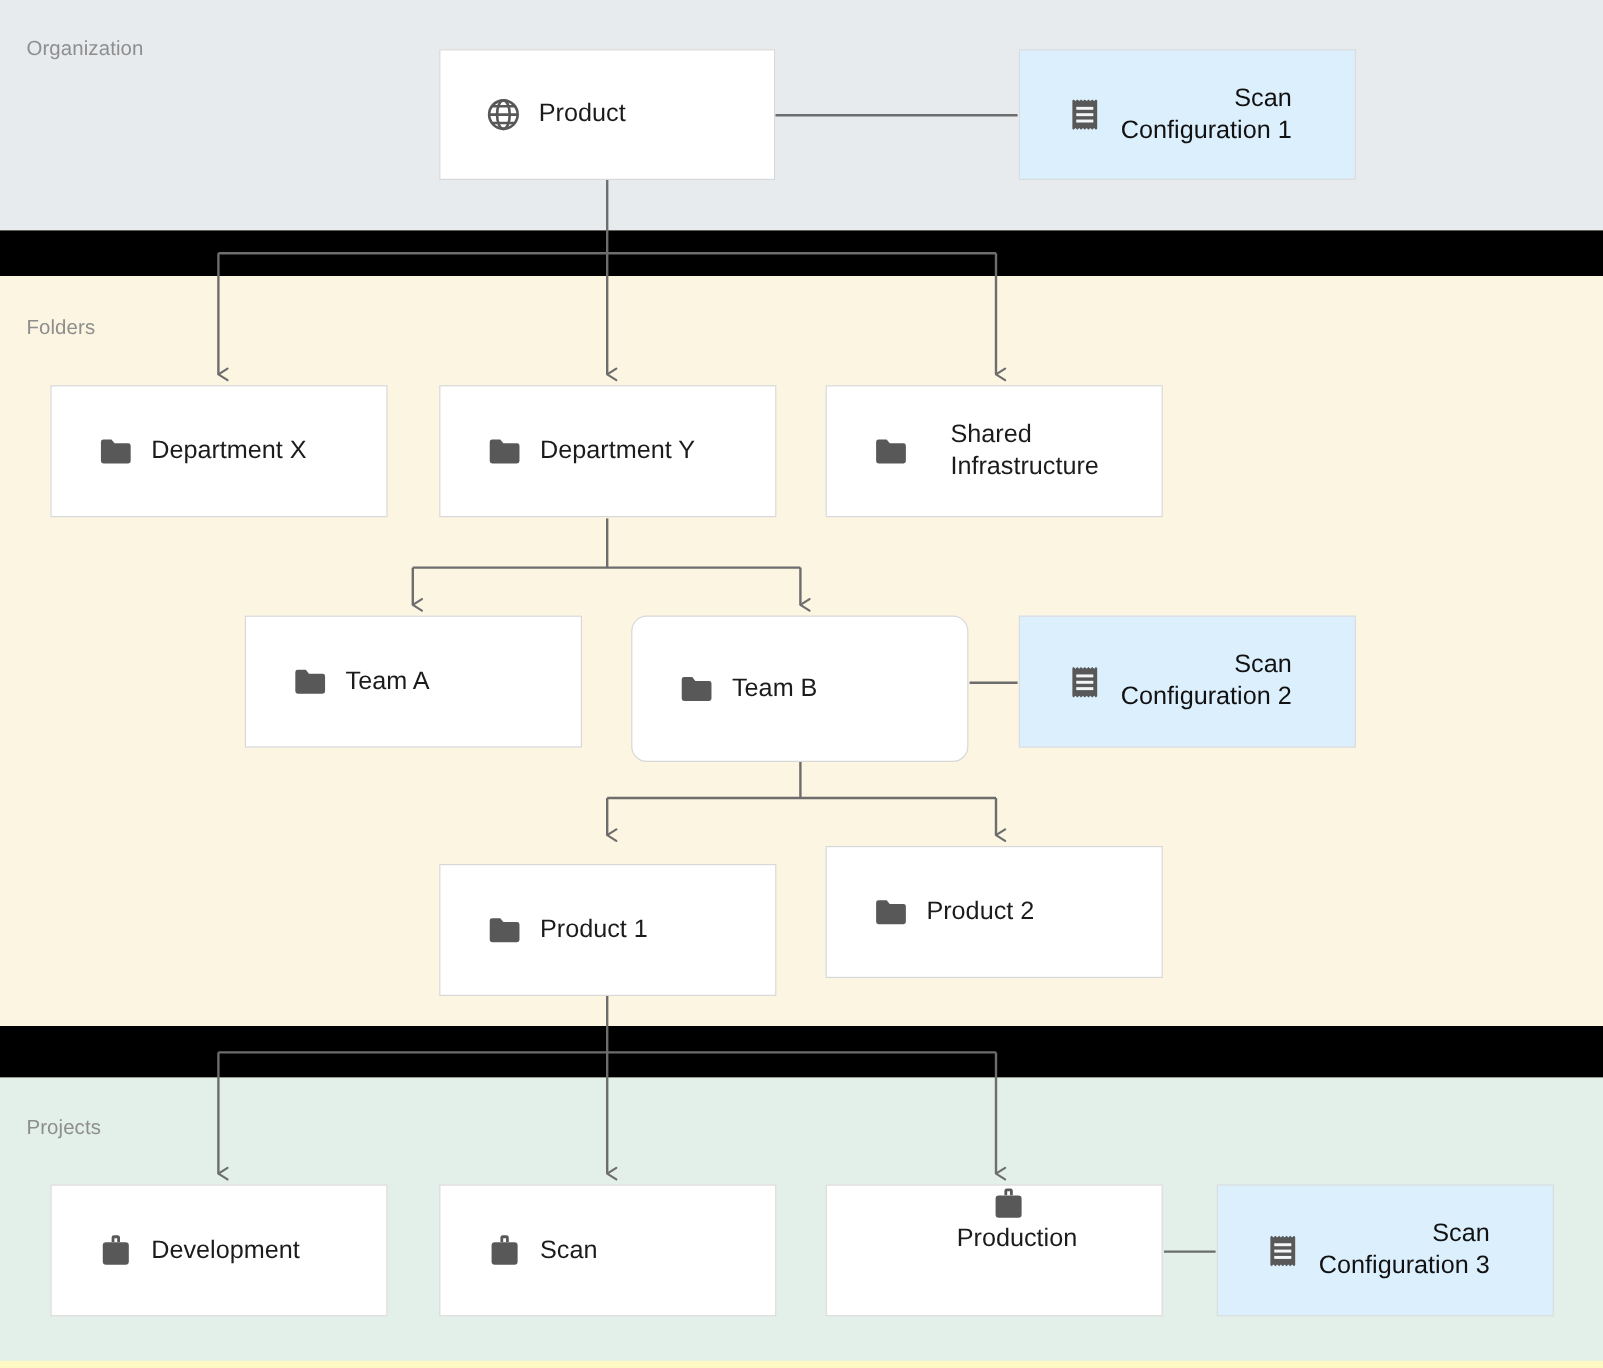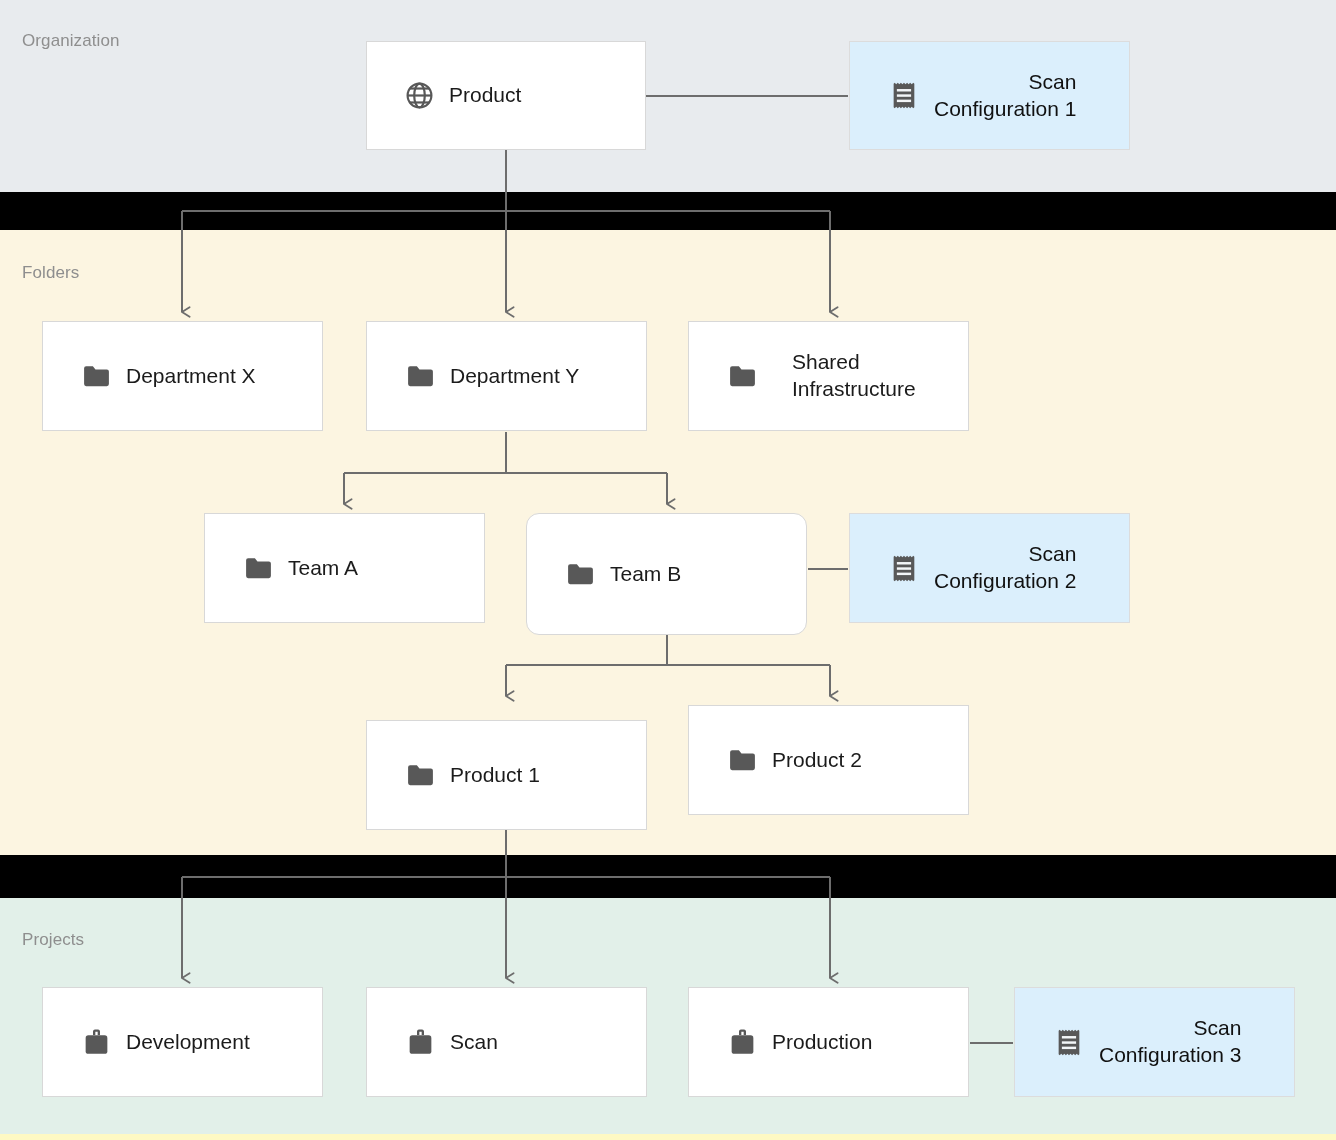--- a/index.html
+++ b/index.html
@@ -249,21 +249,21 @@
   <div class="node" style="left:366px; top:987px; width:281px; height:110px; padding-left:38px;">
     <span class="ico">
       <svg class="icon-svg" width="31" height="31" viewBox="0 0 24 24">
         <path fill="#585858" d="M9.3 3.2 A1.5 1.5 0 0 1 10.8 1.9 L13.2 1.9 A1.5 1.5 0 0 1 14.7 3.2 L14.7 6.2 L12.9 6.2 L12.9 3.7 L11.1 3.7 L11.1 6.2 L9.3 6.2 Z"></path>
         <rect x="3.6" y="6.4" width="16.8" height="14.4" rx="2.1" fill="#585858"></rect>
       </svg>
     </span>
     <span class="txt">Scan</span>
   </div>
 
-  <div class="node" style="left:688px; top:987px; width:281px; height:110px; padding-left:38px;">
+  <div class="node" style="left:688px; top:987px; width:281px; height:110px; padding-left:38px;flex-direction:column;">
     <span class="ico">
       <svg class="icon-svg" width="31" height="31" viewBox="0 0 24 24">
         <path fill="#585858" d="M9.3 3.2 A1.5 1.5 0 0 1 10.8 1.9 L13.2 1.9 A1.5 1.5 0 0 1 14.7 3.2 L14.7 6.2 L12.9 6.2 L12.9 3.7 L11.1 3.7 L11.1 6.2 L9.3 6.2 Z"></path>
         <rect x="3.6" y="6.4" width="16.8" height="14.4" rx="2.1" fill="#585858"></rect>
       </svg>
     </span>
     <span class="txt">Production</span>
   </div>
 
   <div class="node scan" style="left:1014px; top:987px; width:281px; height:110px; padding-left:39px;">

